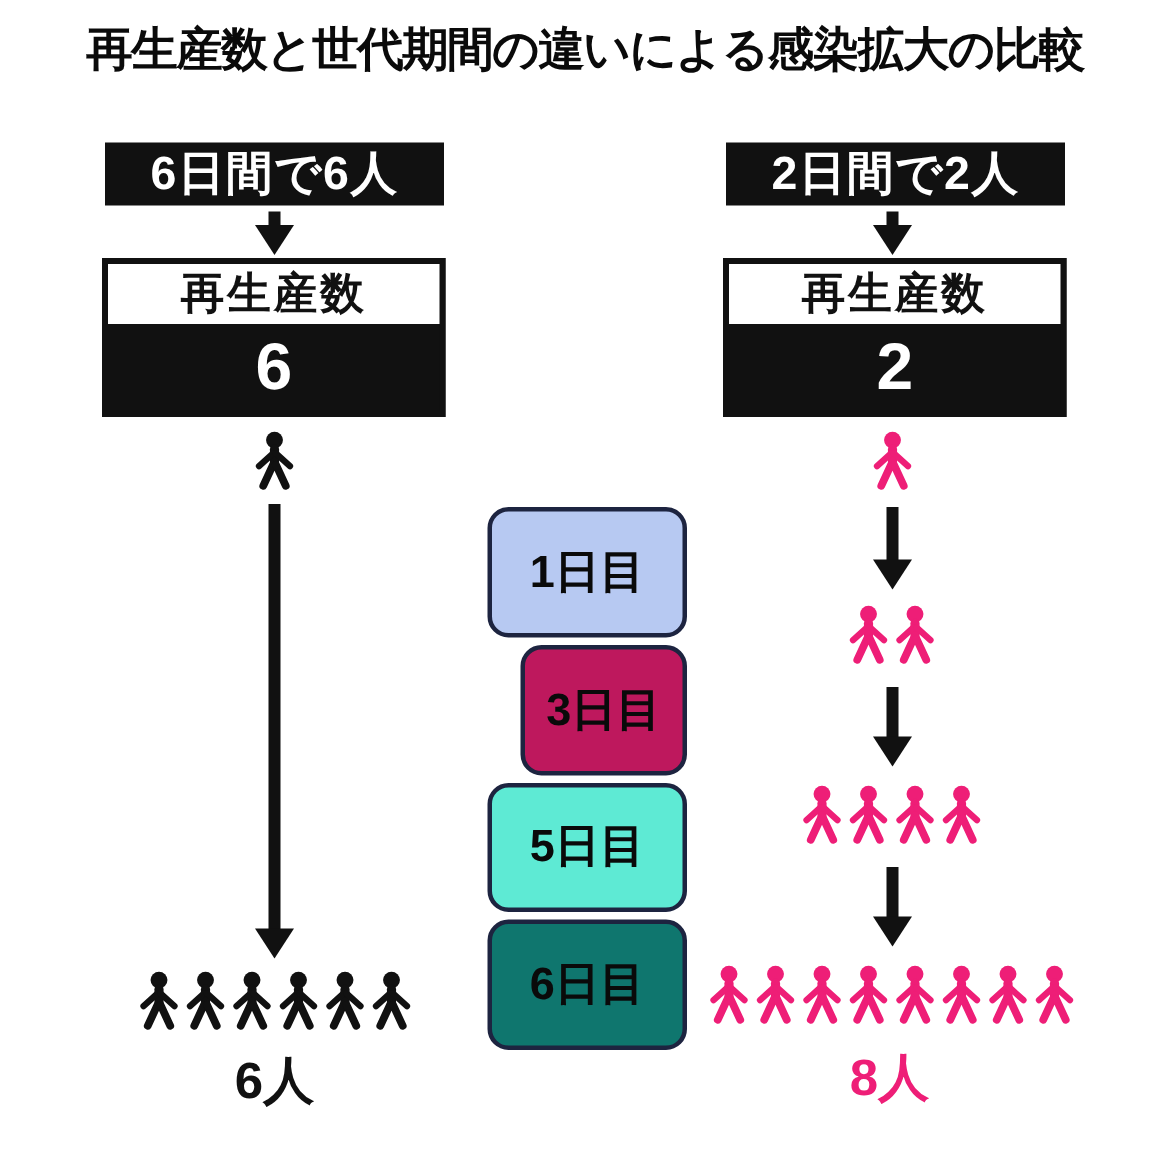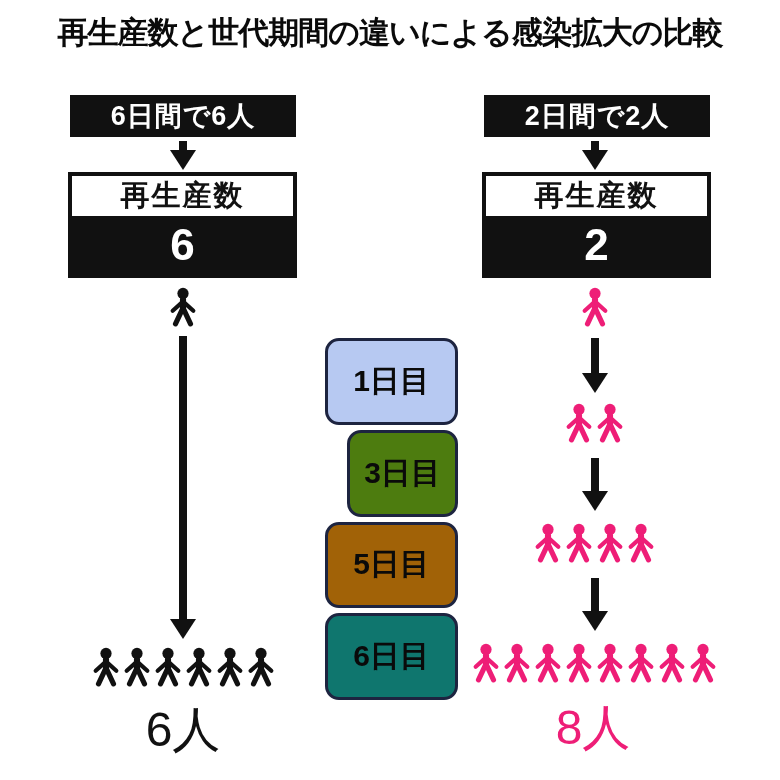--- a/index.html
+++ b/index.html
@@ -9,21 +9,21 @@
   }
   .title{
     position:absolute;top:12px;left:0;width:780px;margin:0;
     text-align:center;font-size:31px;font-weight:900;letter-spacing:-1px;
     color:#0a0a0a;
   }
   
   .header-box{
     position:absolute;height:42px;width:226px;background:var(--ink);
     color:#fff;display:flex;align-items:center;justify-content:center;
-    font-size:27px;font-weight:bold;letter-spacing:1px;
+    font-size:31px;font-weight:bold;letter-spacing:1px;
   }
   .left-header{left:70px;top:95px;}
   .right-header{left:484px;top:95px;}
 
   
   .repro-box{
     position:absolute;width:221px;border:4px solid var(--ink);
     background:var(--ink);display:flex;flex-direction:column;
   }
   .left-repro{left:68px;top:172px;}
@@ -58,21 +58,21 @@
   .left-initial{left:168px;top:286px;}
   .right-initial{left:580px;top:286px;}
   .right-row2{left:564px;top:402px;}
   .right-row4{left:533px;top:522px;}
   .right-row8{left:471px;top:642px;}
   .left-final{left:91px;top:646px;}
 
   
   .count-label{
     position:absolute;width:200px;text-align:center;
-    font-size:48px;font-weight:normal;
+    font-size:34px;font-weight:bold;
   }
   .left-count{left:83px;top:698px;color:var(--ink);}
   .right-count{left:493px;top:696px;color:var(--pink);}
 
   
   .day-column{
     position:absolute;left:325px;top:338px;width:133px;height:362px;
     display:flex;flex-direction:column;gap:5px;
   }
   .day-box{
@@ -152,22 +152,22 @@
         <line x1="15" y1="16" x2="5" y2="25" stroke="currentColor" stroke-width="4.5" stroke-linecap="round"></line>
         <line x1="17" y1="16" x2="27" y2="25" stroke="currentColor" stroke-width="4.5" stroke-linecap="round"></line>
         <line x1="15" y1="24" x2="8" y2="39" stroke="currentColor" stroke-width="5.5" stroke-linecap="round"></line>
         <line x1="17" y1="24" x2="24" y2="39" stroke="currentColor" stroke-width="5.5" stroke-linecap="round"></line>
       </svg>
     </div>
   <div class="count-label left-count">6人</div>
 
   <div class="day-column">
     <div class="day-box" style="background: rgb(183, 201, 242);">1日目</div>
-    <div class="day-box" style="background: #4d7c0f; margin-left: 22px;">3日目</div>
-    <div class="day-box" style="background: #a16207;">5日目</div>
+    <div class="day-box" style="background: #be185d; margin-left: 22px;">3日目</div>
+    <div class="day-box" style="background: #5eead4;">5日目</div>
     <div class="day-box" style="background: #0f766e;">6日目</div>
   </div>
 
   <div class="header-box right-header">2日間で2人</div>
   <div class="arrow right-arrow1"></div>
   <div class="repro-box right-repro">
     <div class="repro-label">再生産数</div>
     <div class="repro-value">2</div>
   </div>
   <div class="person-row pink-person right-initial">

